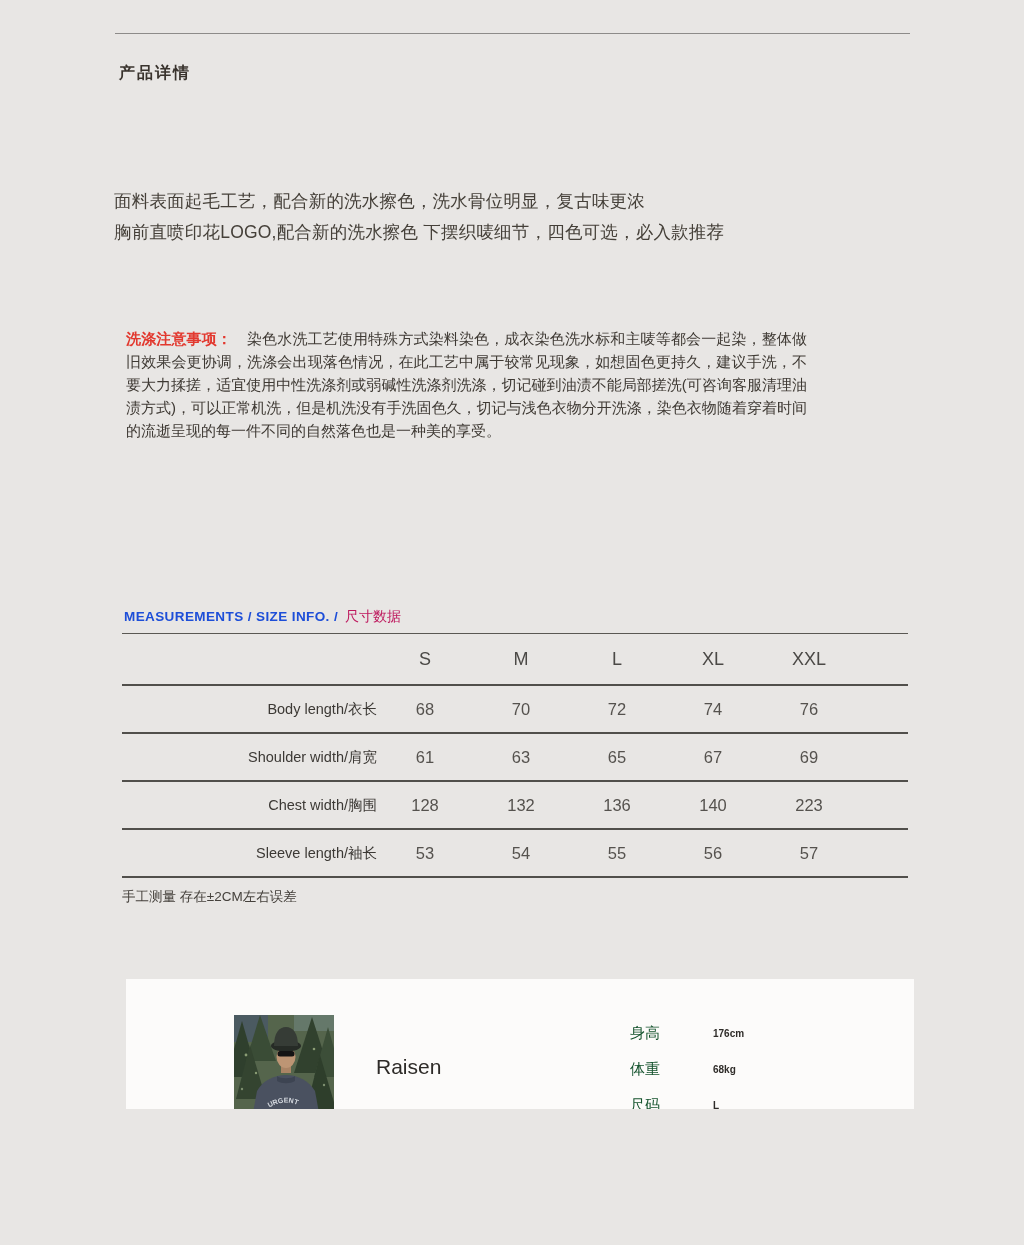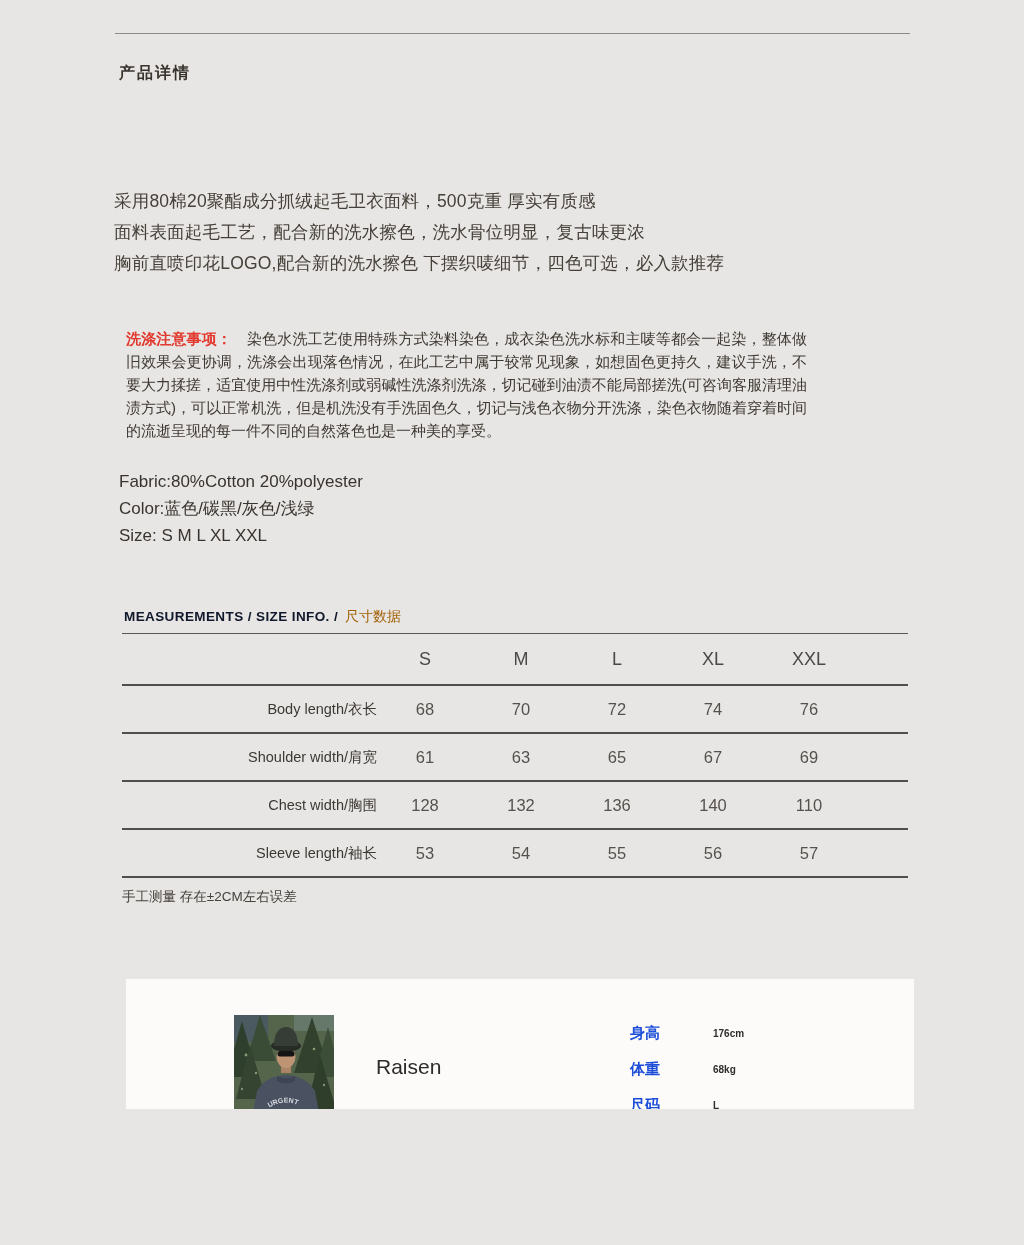--- a/index.html
+++ b/index.html
@@ -22,65 +22,59 @@
   .desc p { margin:0; font-size:17.5px; line-height:31px; color:#454039; letter-spacing:0.2px; }
 
   .wash { position:absolute; left:113px; top:315px; width:681px; margin:13px;
           font-size:15px; line-height:22.9px; color:#3e3933; text-align:justify; }
   .wash-label { color:#e2382e; font-weight:700; margin-right:15px; }
 
   .specs { position:absolute; left:119px; top:468px; }
   .specs p { margin:0; font-size:17px; line-height:27px; color:#39342f; }
 
   .meas-heading { position:absolute; left:124px; top:607px; white-space:nowrap; }
-  .mh-en { font-size:13.5px; font-weight:700; letter-spacing:0.4px; color:#0f172a; }
-  .mh-cn { font-size:14px; font-weight:400; color:#a16207; margin-left:7px; }
+  .mh-en { font-size:13.5px; font-weight:700; letter-spacing:0.4px; color:#1d4ed8; }
+  .mh-cn { font-size:14px; font-weight:400; color:#be185d; margin-left:7px; }
 
   table.size-table { position:absolute; left:122px; top:633px; width:786px;
                      border-collapse:collapse; border-top:1.5px solid #5a5853; table-layout:fixed; }
   .size-table th, .size-table td { border-bottom:2px solid #514f4b; padding:0; }
   .size-table thead th { height:50px; font-size:18px; font-weight:400; color:#4b4946; text-align:center; }
   .size-table tbody td { height:46px; font-size:16.5px; color:#55524e; text-align:center; }
   .size-table td.lbl { text-align:right; padding-left:8px; font-size:14.5px; color:#3c3935; }
 
   .meas-note { position:absolute; left:122px; top:888px; width:793px; text-align:left;
                font-size:13.5px; color:#45413c; }
 
   .model-card { position:absolute; left:126px; top:979px; width:788px; height:169px; background:#fcfbfa; }
   .model-photo { position:absolute; left:108px; top:36px; width:100px; height:103px; overflow:hidden; }
   .model-photo svg { display:block; width:100%; height:100%; }
   .model-name { position:absolute; left:250px; top:76px; width:150px; text-align:left;
                 font-size:21px; color:#2e2b28; }
   .model-stats { position:absolute; left:504px; top:36px; }
   .stat-row { display:flex; align-items:center; height:36px; }
-  .stat-label { width:83px; font-size:15px; font-weight:700; color:#1d4ed8; }
+  .stat-label { width:83px; font-size:15px; font-weight:400; color:#14532d; }
   .stat-value { font-size:10px; font-weight:700; color:#2f2c29; }
 </style>
 </head>
 <body>
 
 <div class="page">
 
   <div class="top-rule"></div>
 
   <h1 class="page-title">产品详情</h1>
 
   <div class="desc">
-    <p>采用80棉20聚酯成分抓绒起毛卫衣面料，500克重 厚实有质感</p>
     <p>面料表面起毛工艺，配合新的洗水擦色，洗水骨位明显，复古味更浓</p>
     <p>胸前直喷印花LOGO,配合新的洗水擦色 下摆织唛细节，四色可选，必入款推荐</p>
   </div>
 
   <p class="wash"><span class="wash-label">洗涤注意事项：</span><span>染色水洗工艺使用特殊方式染料染色，成衣染色洗水标和主唛等都会一起染，整体做旧效果会更协调，洗涤会出现落色情况，在此工艺中属于较常见现象，如想固色更持久，建议手洗，不要大力揉搓，适宜使用中性洗涤剂或弱碱性洗涤剂洗涤，切记碰到油渍不能局部搓洗(可咨询客服清理油渍方式)，可以正常机洗，但是机洗没有手洗固色久，切记与浅色衣物分开洗涤，染色衣物随着穿着时间的流逝呈现的每一件不同的自然落色也是一种美的享受。</span></p>
 
-  <div class="specs">
-    <p>Fabric:80%Cotton 20%polyester</p>
-    <p>Color:蓝色/碳黑/灰色/浅绿</p>
-    <p>Size: S M L XL XXL</p>
-  </div>
 
   <div class="meas-heading">
     <span class="mh-en">MEASUREMENTS /  SIZE INFO. /</span><span class="mh-cn">尺寸数据</span>
   </div>
 
   <table class="size-table">
     <colgroup>
       <col style="width:255px">
       <col style="width:96px">
         <col style="width:96px">
@@ -118,21 +112,21 @@
         <td>67</td>
         <td>69</td>
         <td></td>
       </tr>
       <tr>
         <td class="lbl">Chest width/胸围</td>
         <td>128</td>
         <td>132</td>
         <td>136</td>
         <td>140</td>
-        <td>110</td>
+        <td>223</td>
         <td></td>
       </tr>
       <tr>
         <td class="lbl">Sleeve length/袖长</td>
         <td>53</td>
         <td>54</td>
         <td>55</td>
         <td>56</td>
         <td>57</td>
         <td></td>

